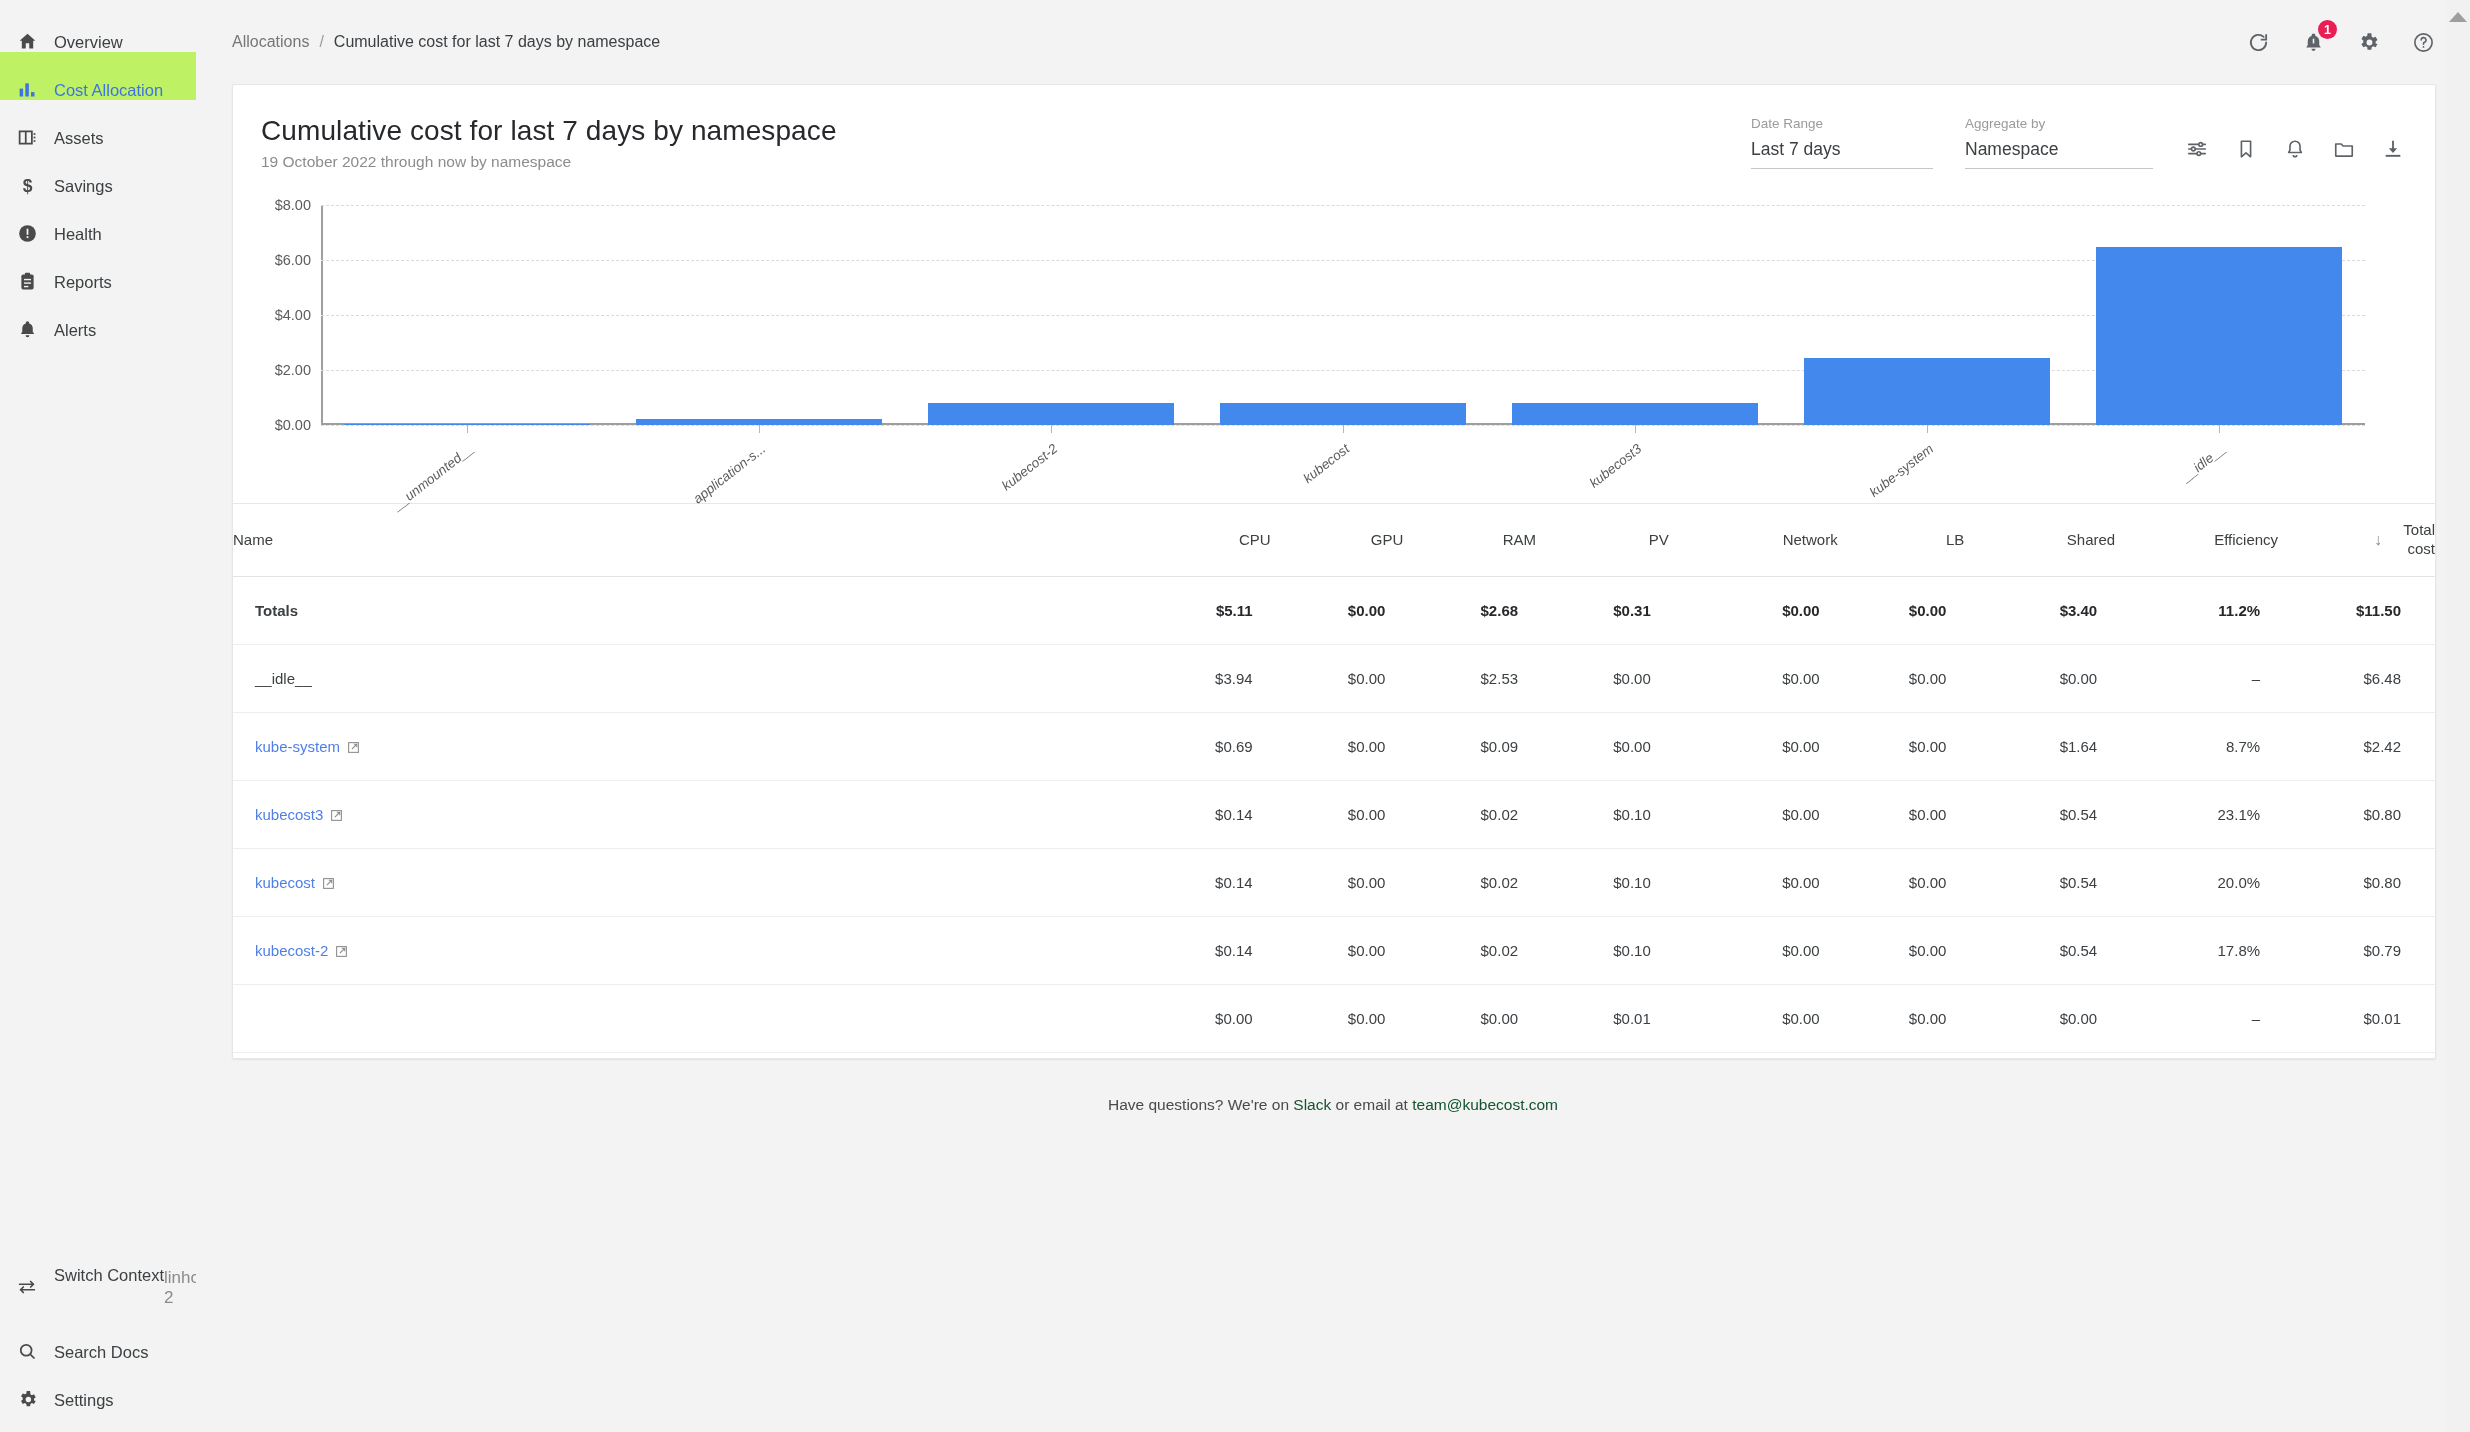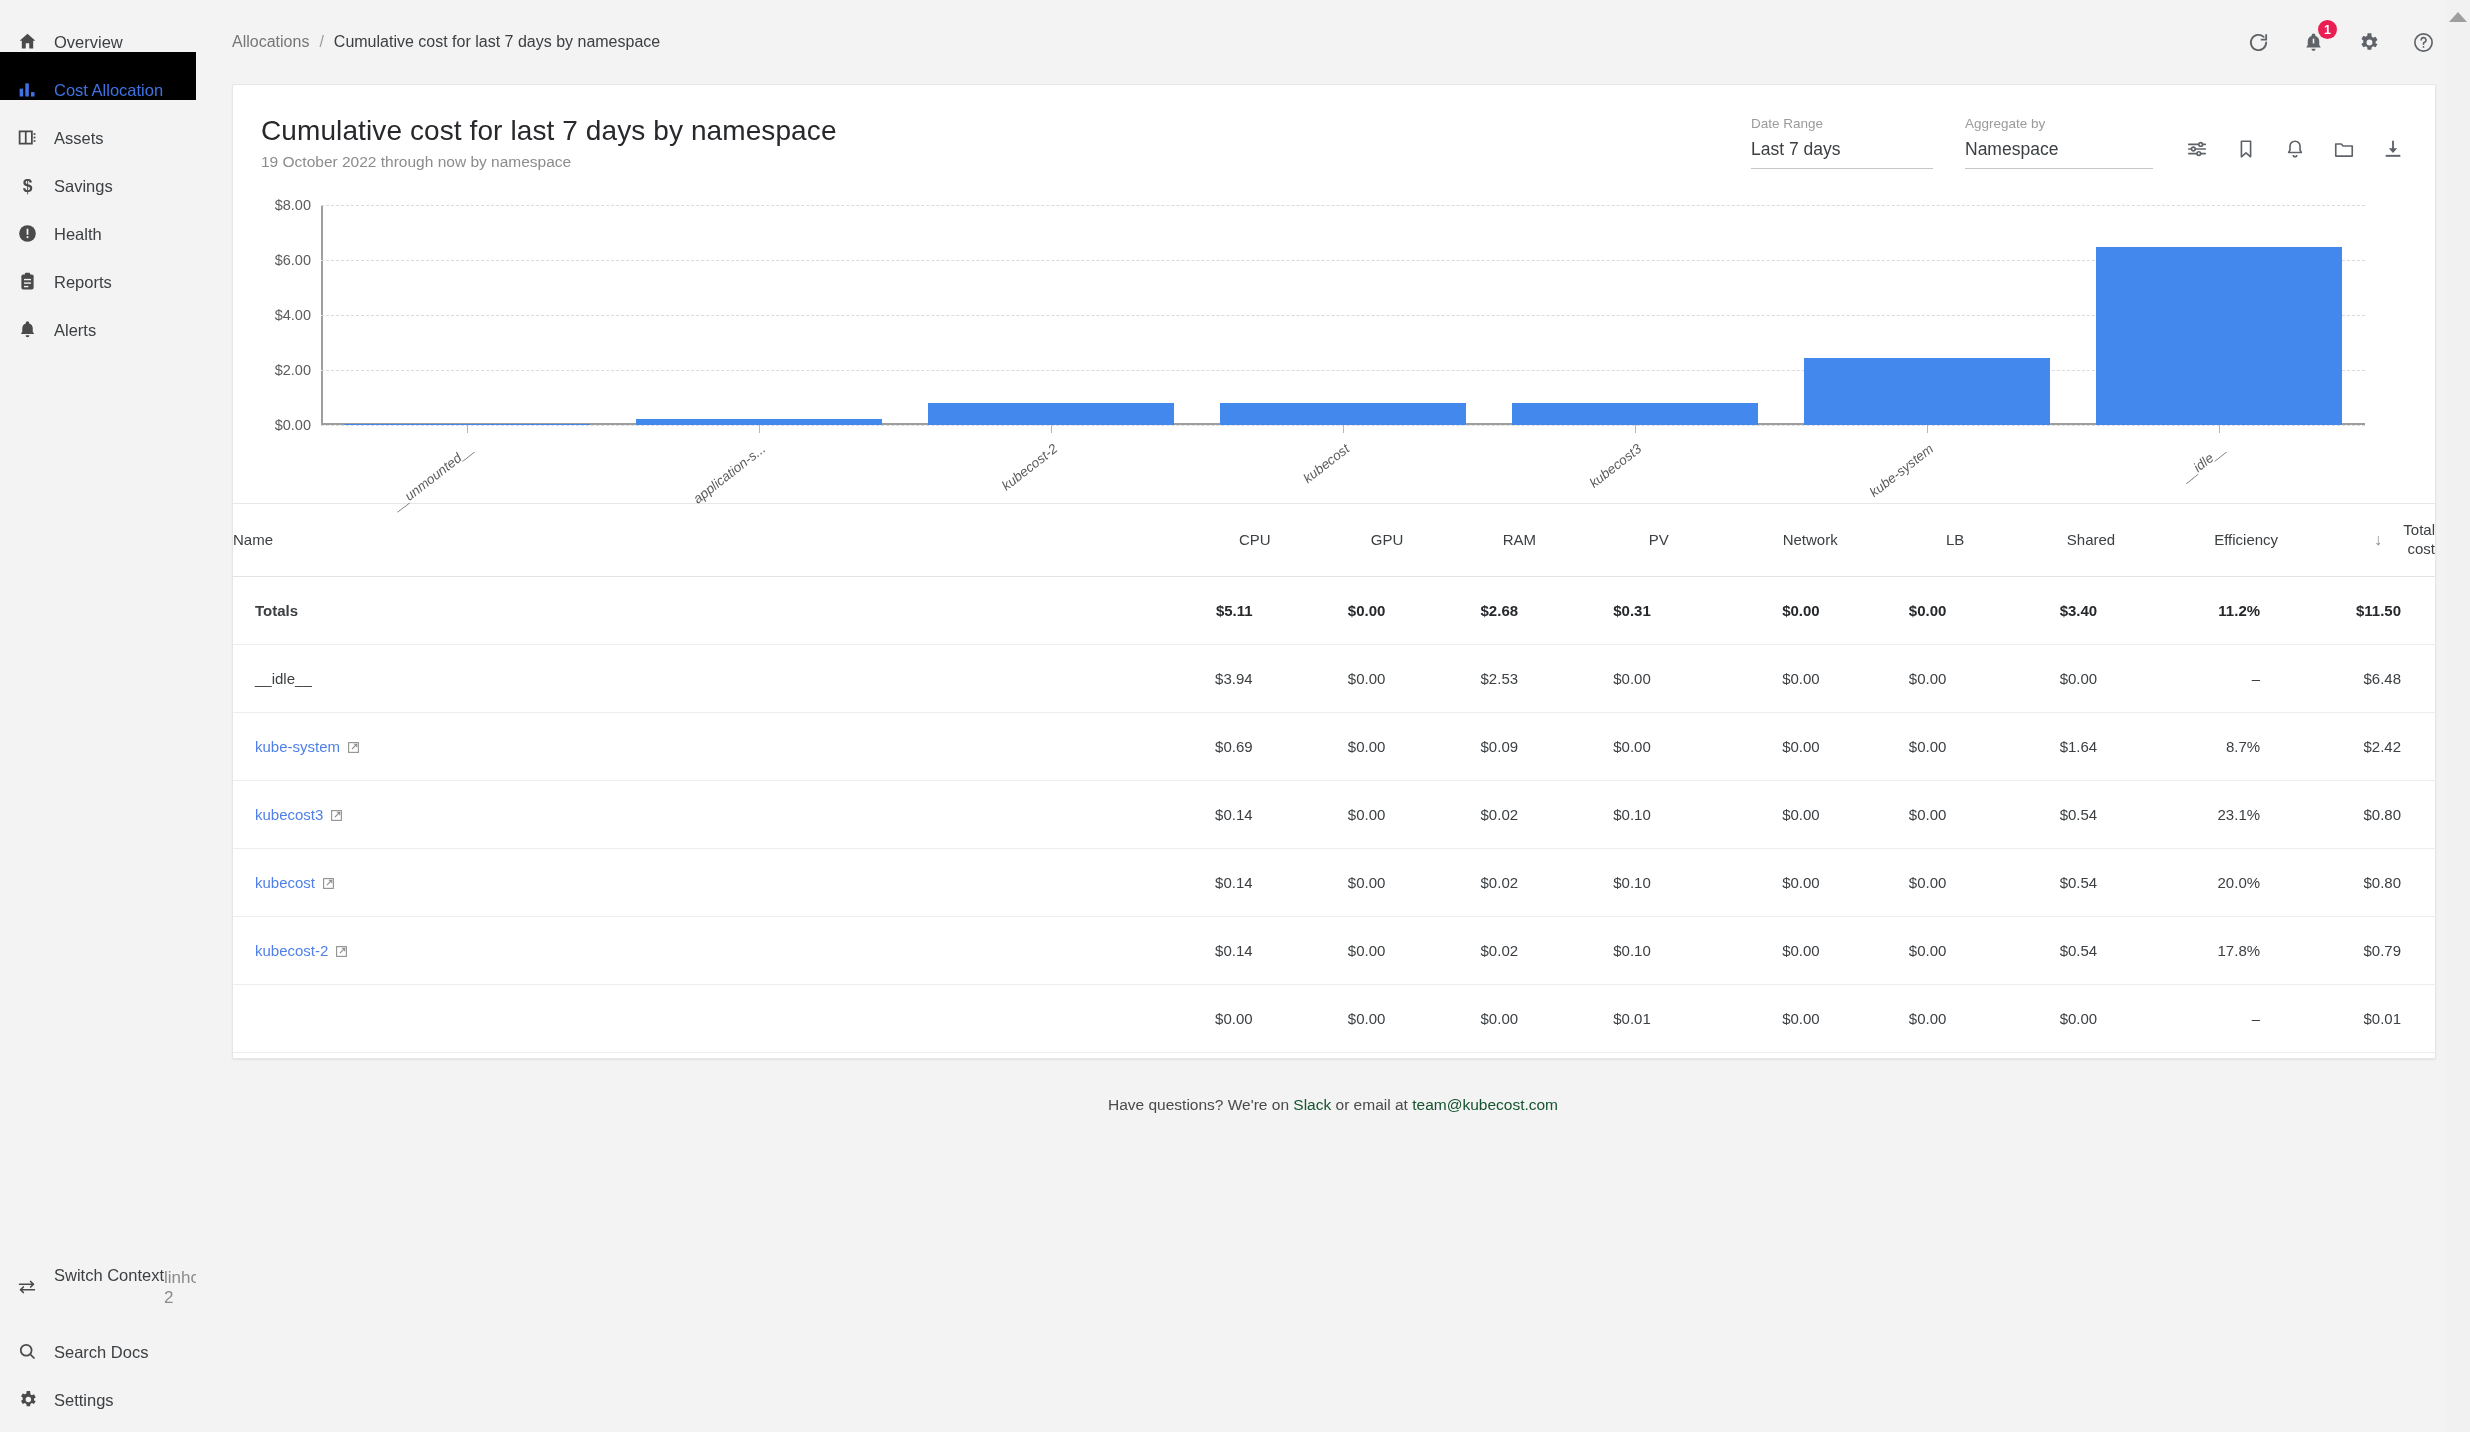--- a/index.html
+++ b/index.html
@@ -21,21 +21,21 @@
     box-sizing:border-box;
   }
   .nav-top { padding-top:4px; }
   .nav-item {
     display:flex; align-items:flex-end;
     height:48px; padding-left:16px;
     gap:16px; cursor:pointer;
     font-size:16.5px; color:#3c4043;
     box-sizing:border-box;
   }
-  .nav-item.active { background:#000000; color:#3f73e3; }
+  .nav-item.active { background:#bef264; color:#3f73e3; }
   .nav-ico { width:22px; height:22px; display:flex; align-items:center; justify-content:center; flex:0 0 22px; }
   .nav-ico svg { display:block; }
   .nav-label { white-space:nowrap; }
 
   .nav-bottom { margin-top:auto; padding-bottom:22px; }
   .nav-item.two-line { height:54px; align-items:center; }
   .two-line .stack { display:flex; flex-direction:row; line-height:1.18; }
   .two-line .sub { font-size:17px; color:#8b8b8b; margin-top:2px; }
 
   

